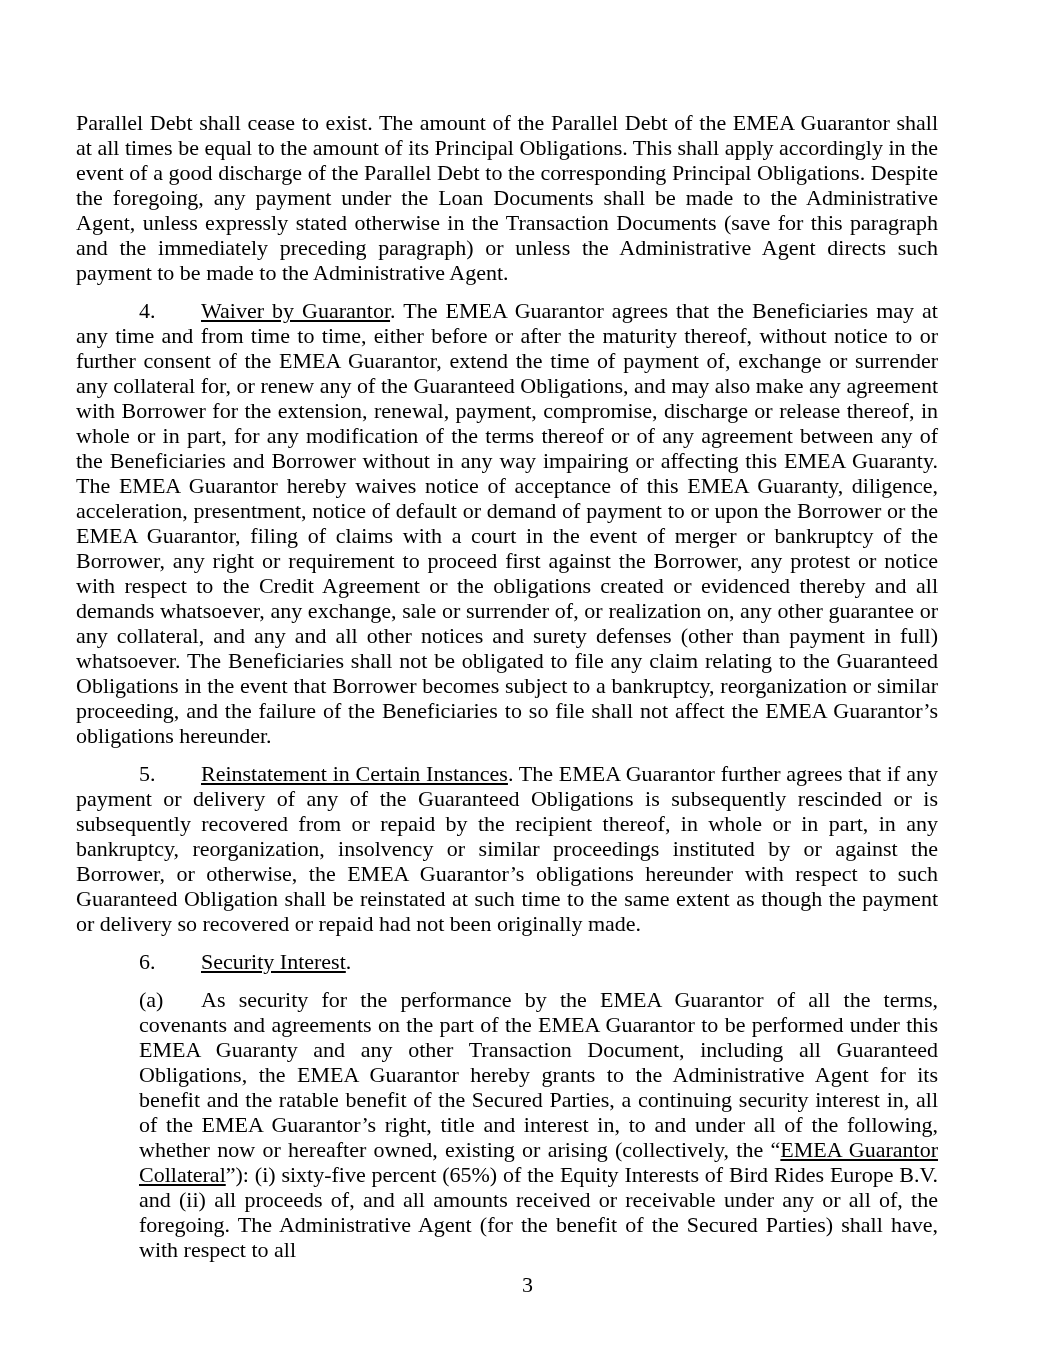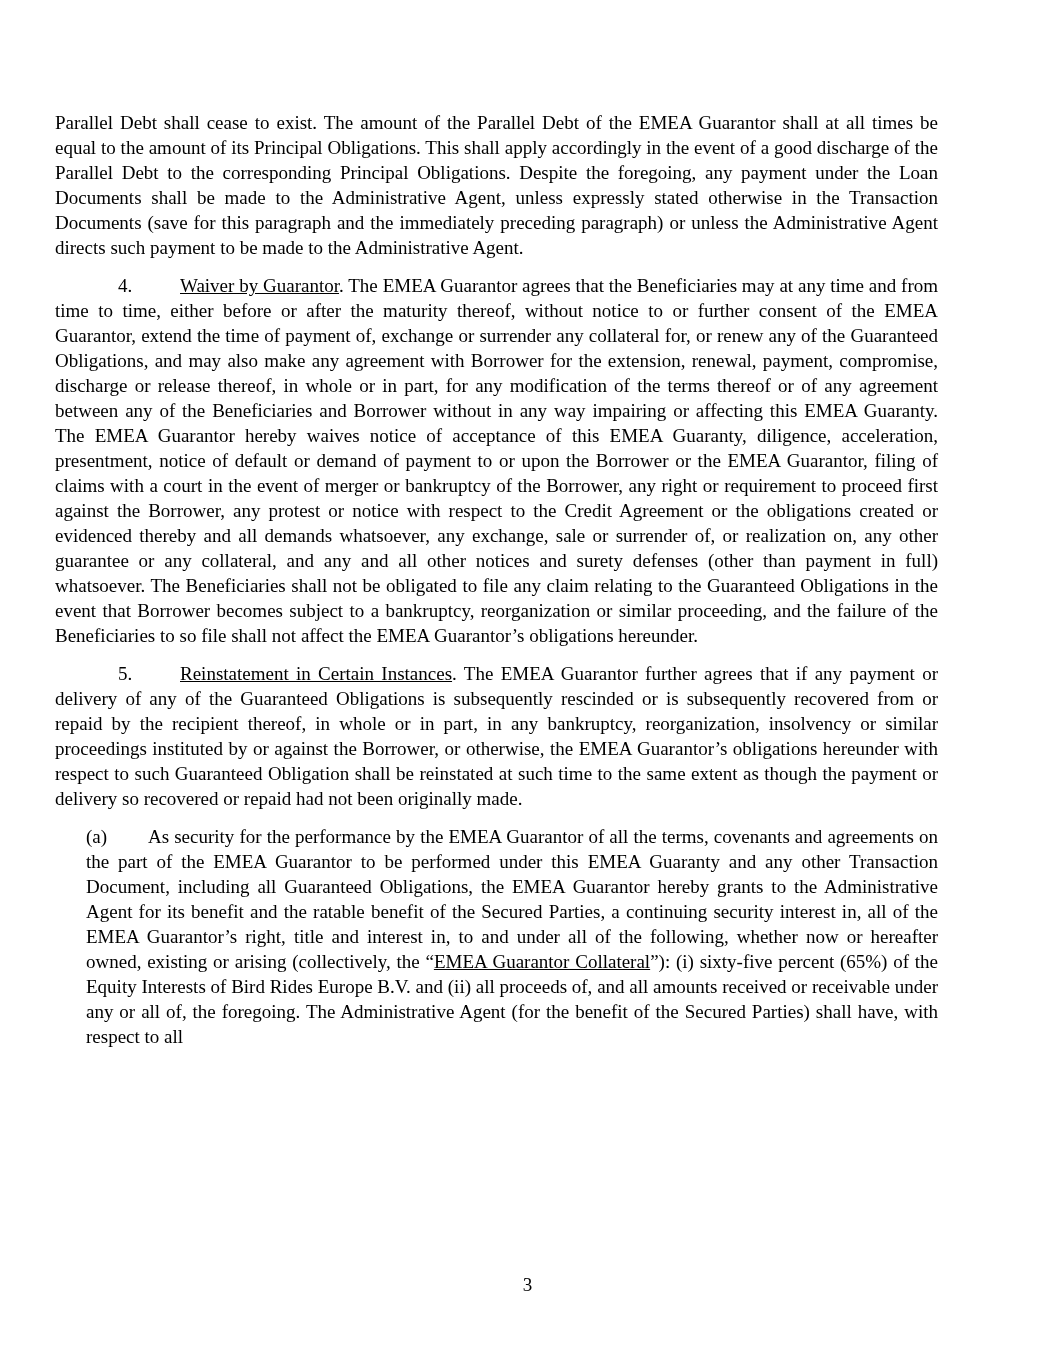--- a/index.html
+++ b/index.html
@@ -8,36 +8,36 @@
     background: #ffffff;
   }
   .page {
     position: relative;
     width: 1055px;
     height: 1365px;
     margin: 0 auto;
     background: #ffffff;
     color: #000000;
     font-family: "Liberation Serif", "DejaVu Serif", serif;
-    font-size: 19px;
+    font-size: 22px;
     line-height: 25px;
     box-sizing: border-box;
-    padding: 110px 117px 0 55px;
+    padding: 110px 117px 0 76px;
     overflow: hidden;
   }
   .para {
     margin: 0 0 13px 0;
     text-align: justify;
   }
   .first-indent {
     text-indent: 63px;
     font-family: Liberation Serif, serif;
   }
   .block-indent {
-    margin-left: 31px;
+    margin-left: 63px;
   }
   .pnum {
     display: inline-block;
     width: 62px;
     text-indent: 0;
   }
   .u {
     text-decoration: underline;
   }
   .page-number {
@@ -50,16 +50,17 @@
   }
 </style>
 </head>
 <body>
 
 <div class="page">
   <div class="content">
     <p class="para"><span class="seg">Parallel Debt shall cease to exist. The amount of the Parallel Debt of the EMEA Guarantor shall at all times be equal to the amount of its Principal Obligations. This shall apply accordingly in the event of a good discharge of the Parallel Debt to the corresponding Principal Obligations. Despite the foregoing, any payment under the Loan Documents shall be made to the Administrative Agent, unless expressly stated otherwise in the Transaction Documents (save for this paragraph and the immediately preceding paragraph) or unless the Administrative Agent directs such payment to be made to the Administrative Agent.</span></p>
     <p class="para first-indent"><span class="pnum">4.</span><span class="seg u">Waiver by Guarantor</span><span class="seg">.  The EMEA Guarantor agrees that the Beneficiaries may at any time and from time to time, either before or after the maturity thereof, without notice to or further consent of the EMEA Guarantor, extend the time of payment of, exchange or surrender any collateral for, or renew any of the Guaranteed Obligations, and may also make any agreement with Borrower for the extension, renewal, payment, compromise, discharge or release thereof, in whole or in part, for any modification of the terms thereof or of any agreement between any of the Beneficiaries and Borrower without in any way impairing or affecting this EMEA Guaranty.  The EMEA Guarantor hereby waives notice of acceptance of this EMEA Guaranty, diligence, acceleration, presentment, notice of default or demand of payment to or upon the Borrower or the EMEA Guarantor, filing of claims with a court in the event of merger or bankruptcy of the Borrower, any right or requirement to proceed first against the Borrower, any protest or notice with respect to the Credit Agreement or the obligations created or evidenced thereby and all demands whatsoever, any exchange, sale or surrender of, or realization on, any other guarantee or any collateral, and any and all other notices and surety defenses (other than payment in full) whatsoever.  The Beneficiaries shall not be obligated to file any claim relating to the Guaranteed Obligations in the event that Borrower becomes subject to a bankruptcy, reorganization or similar proceeding, and the failure of the Beneficiaries to so file shall not affect the EMEA Guarantor’s obligations hereunder.</span></p>
     <p class="para first-indent"><span class="pnum">5.</span><span class="seg u">Reinstatement in Certain Instances</span><span class="seg">.  The EMEA Guarantor further agrees that if any payment or delivery of any of the Guaranteed Obligations is subsequently rescinded or is subsequently recovered from or repaid by the recipient thereof, in whole or in part, in any bankruptcy, reorganization, insolvency or similar proceedings instituted by or against the Borrower, or otherwise, the EMEA Guarantor’s obligations hereunder with respect to such Guaranteed Obligation shall be reinstated at such time to the same extent as though the payment or delivery so recovered or repaid had not been originally made.</span></p>
+    <p class="para first-indent"><span class="pnum">6.</span><span class="seg u">Security Interest</span><span class="seg">.</span></p>
     <p class="para block-indent"><span class="pnum">(a)</span><span class="seg">As security for the performance by the EMEA Guarantor of all the terms, covenants and agreements on the part of the EMEA Guarantor to be performed under this EMEA Guaranty and any other Transaction Document, including all Guaranteed Obligations, the EMEA Guarantor hereby grants to the Administrative Agent for its benefit and the ratable benefit of the Secured Parties, a continuing security interest in, all of the EMEA Guarantor’s right, title and interest in, to and under all of the following, whether now or hereafter owned, existing or arising (collectively, the “</span><span class="seg u">EMEA Guarantor Collateral</span><span class="seg">”): (i) sixty-five percent (65%) of the Equity Interests of Bird Rides Europe B.V. and (ii) all proceeds of, and all amounts received or receivable under any or all of, the foregoing.  The Administrative Agent (for the benefit of the Secured Parties) shall have, with respect to all</span></p>
   </div>
   <div class="page-number">3</div>
 </div>
 
 </body></html>

